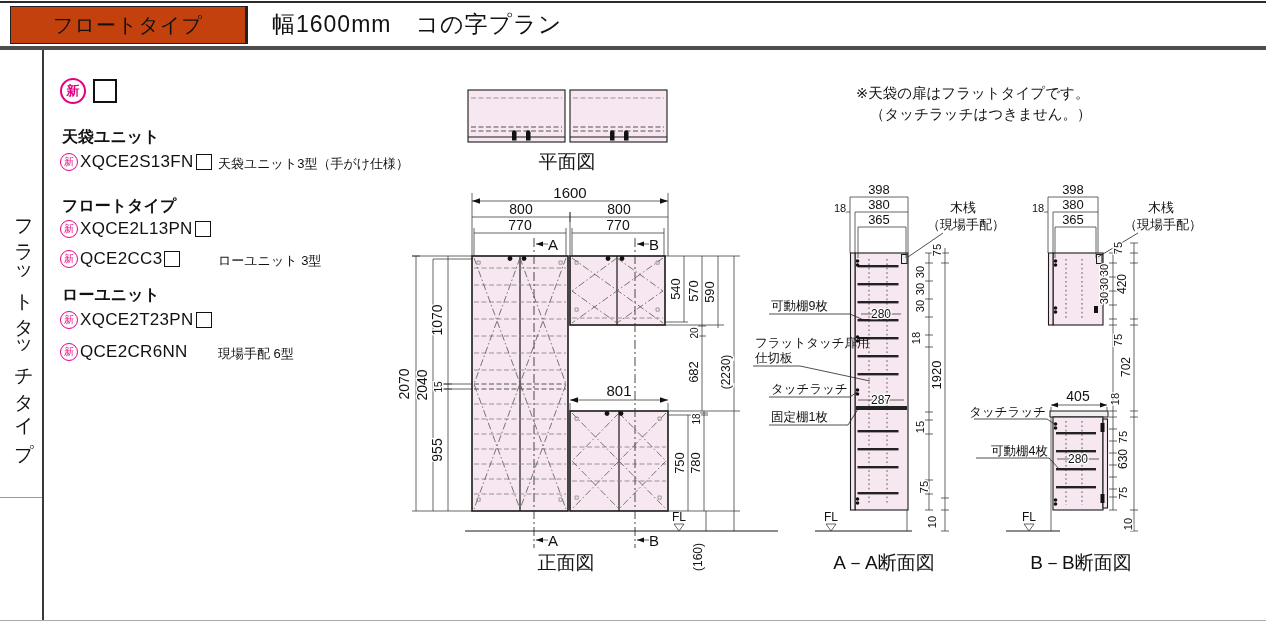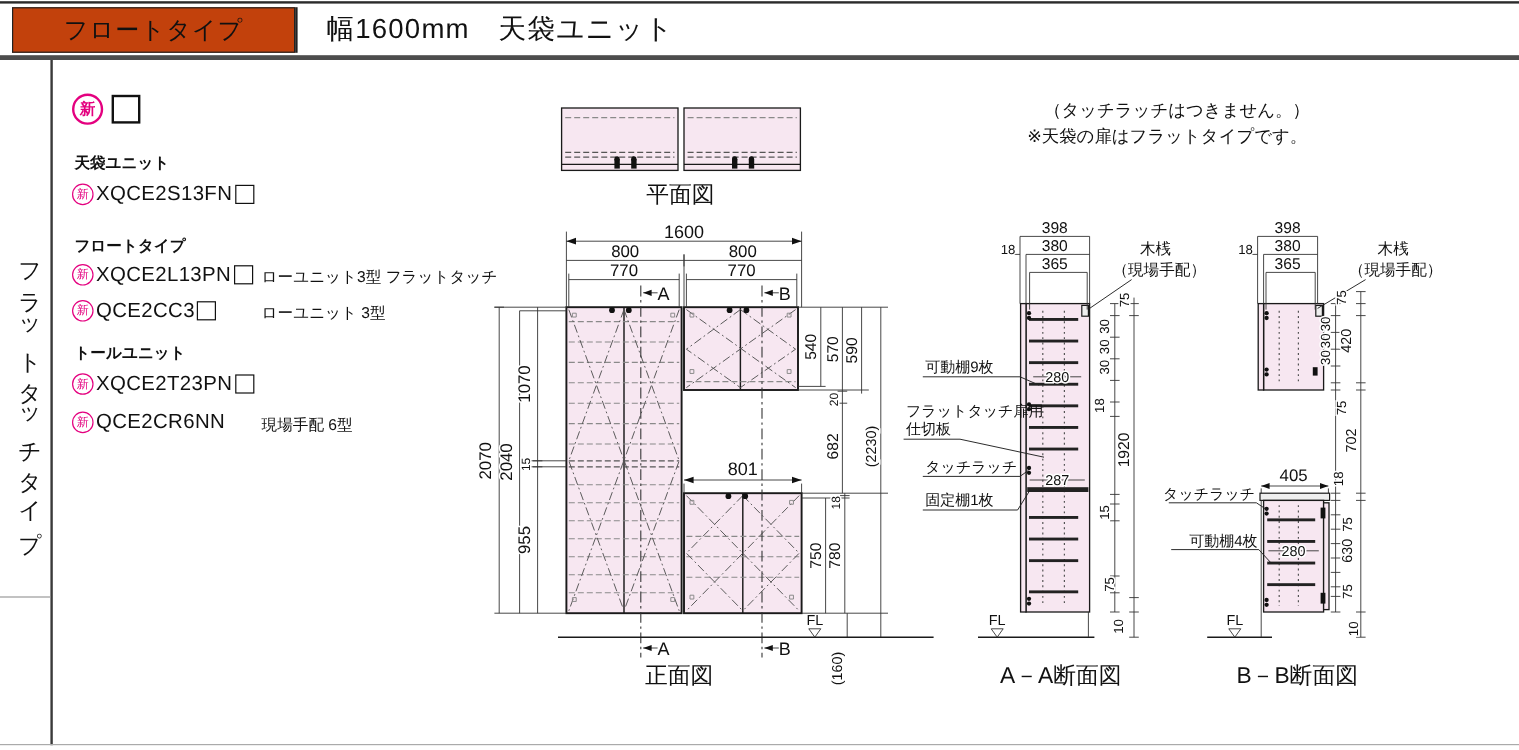--- a/index.html
+++ b/index.html
@@ -19,21 +19,21 @@
   #sb-bot{left:0;top:497px;width:42px;height:1px;background:#9a9a9a;}
   #pg-bot{left:0;top:620px;width:1266px;height:1px;background:#aaa;}
   
   .nbadge{display:inline-flex;align-items:center;justify-content:center;border:1.4px solid #e4007f;
           color:#e4007f;border-radius:50%;width:16px;height:16px;font-size:10px;flex:0 0 auto;margin-right:2px;}
   .nbadge.big{width:22px;height:22px;font-size:13px;border-width:2px;margin-right:4px;font-weight:bold;}
   .cbox{display:inline-block;width:14px;height:14px;border:1.4px solid #111;margin-left:2px;flex:0 0 auto;}
   .cbox.big{width:20px;height:20px;border-width:2px;margin-left:3px;}
   .mainrow{left:60px;top:78px;display:flex;align-items:center;}
   .maincode{font-size:27px;font-weight:bold;letter-spacing:.5px;}
-  .phead{left:62px;font-size:13px;font-weight:bold;}
+  .phead{left:62px;font-size:16px;font-weight:bold;}
   .prow{left:60px;width:400px;display:flex;align-items:center;}
   .pcode{font-size:17px;letter-spacing:.3px;}
   .pdesc{position:absolute;left:158px;top:3px;font-size:13px;white-space:nowrap;}
   
   #notes{left:856px;top:83px;font-size:14.5px;line-height:21px;}
   
   svg text{font-family:"Liberation Sans","DejaVu Sans",sans-serif;fill:#111;}
   .dt{paint-order:stroke;stroke:#fff;stroke-width:2.5px;}
   .s10{font-size:10px}.s11{font-size:11px}.s12{font-size:12px}.s125{font-size:12.5px}
   .s13{font-size:13px}.s14{font-size:14px}.s15{font-size:15px}.s19{font-size:19px}
@@ -53,65 +53,65 @@
   .ldr{stroke:#222;stroke-width:.8;fill:none}
 </style>
 </head>
 <body>
 
 <div class="abs" id="topline"></div>
 <div class="abs" id="hdr-tab">
     <span>フロートタイプ</span>
   </div>
 <div class="abs" id="hdr-div"></div>
-<div class="abs" id="hdr-title">幅1600mm　天袋ユニット</div>
+<div class="abs" id="hdr-title">幅1600mm　コの字プラン</div>
 <div class="abs" id="hdr-rule"></div>
 <div class="abs" id="vrule"></div>
 <div class="abs" id="sidebar-label">フラットタッチタイプ</div>
 <div class="abs" id="sb-bot"></div>
 <div class="abs" id="pg-bot"></div>
 
 <div class="abs mainrow">
   <span class="nbadge big">新</span>
   <span class="cbox big"></span>
 </div>
 <div class="abs phead" style="top:127px">天袋ユニット</div>
 <div class="abs prow" style="top:152px">
   <span class="nbadge">新</span>
   <span class="pcode">XQCE2S13FN</span>
   <span class="cbox"></span>
+  <span class="pdesc">天袋ユニット3型（手がけ仕様）</span>
 </div>
 <div class="abs phead" style="top:196px">フロートタイプ</div>
 <div class="abs prow" style="top:219px">
   <span class="nbadge">新</span>
   <span class="pcode">XQCE2L13PN</span>
   <span class="cbox"></span>
-  <span class="pdesc">ローユニット3型 フラットタッチ</span>
 </div>
 <div class="abs prow" style="top:249px">
   <span class="nbadge">新</span>
   <span class="pcode">QCE2CC3</span>
   <span class="cbox"></span>
   <span class="pdesc">ローユニット 3型</span>
 </div>
-<div class="abs phead" style="top:285px">トールユニット</div>
+<div class="abs phead" style="top:285px">ローユニット</div>
 <div class="abs prow" style="top:310px">
   <span class="nbadge">新</span>
   <span class="pcode">XQCE2T23PN</span>
   <span class="cbox"></span>
 </div>
 <div class="abs prow" style="top:342px">
   <span class="nbadge">新</span>
   <span class="pcode">QCE2CR6NN</span>
   <span class="pdesc">現場手配 6型</span>
 </div>
 
 <div class="abs" id="notes">
+  <div>※天袋の扉はフラットタイプです。</div>
   <div style="padding-left:14px">（タッチラッチはつきません。）</div>
-  <div>※天袋の扉はフラットタイプです。</div>
 </div>
 
 <svg class="abs" style="left:0;top:0" width="1266" height="625" viewBox="0 0 1266 625">
 
   <g>
     <rect class="oln2" x="468" y="90" width="97" height="52"></rect>
     <rect class="oln2" x="570" y="90" width="97" height="52"></rect>
     <path class="dsh" d="M471,98H562 M573,98H664"></path>
     <path class="dshd" d="M471,127H562 M471,131H562 M573,127H664 M573,131H664"></path>
     <path class="thk" d="M468,137H565 M570,137H667"></path>

